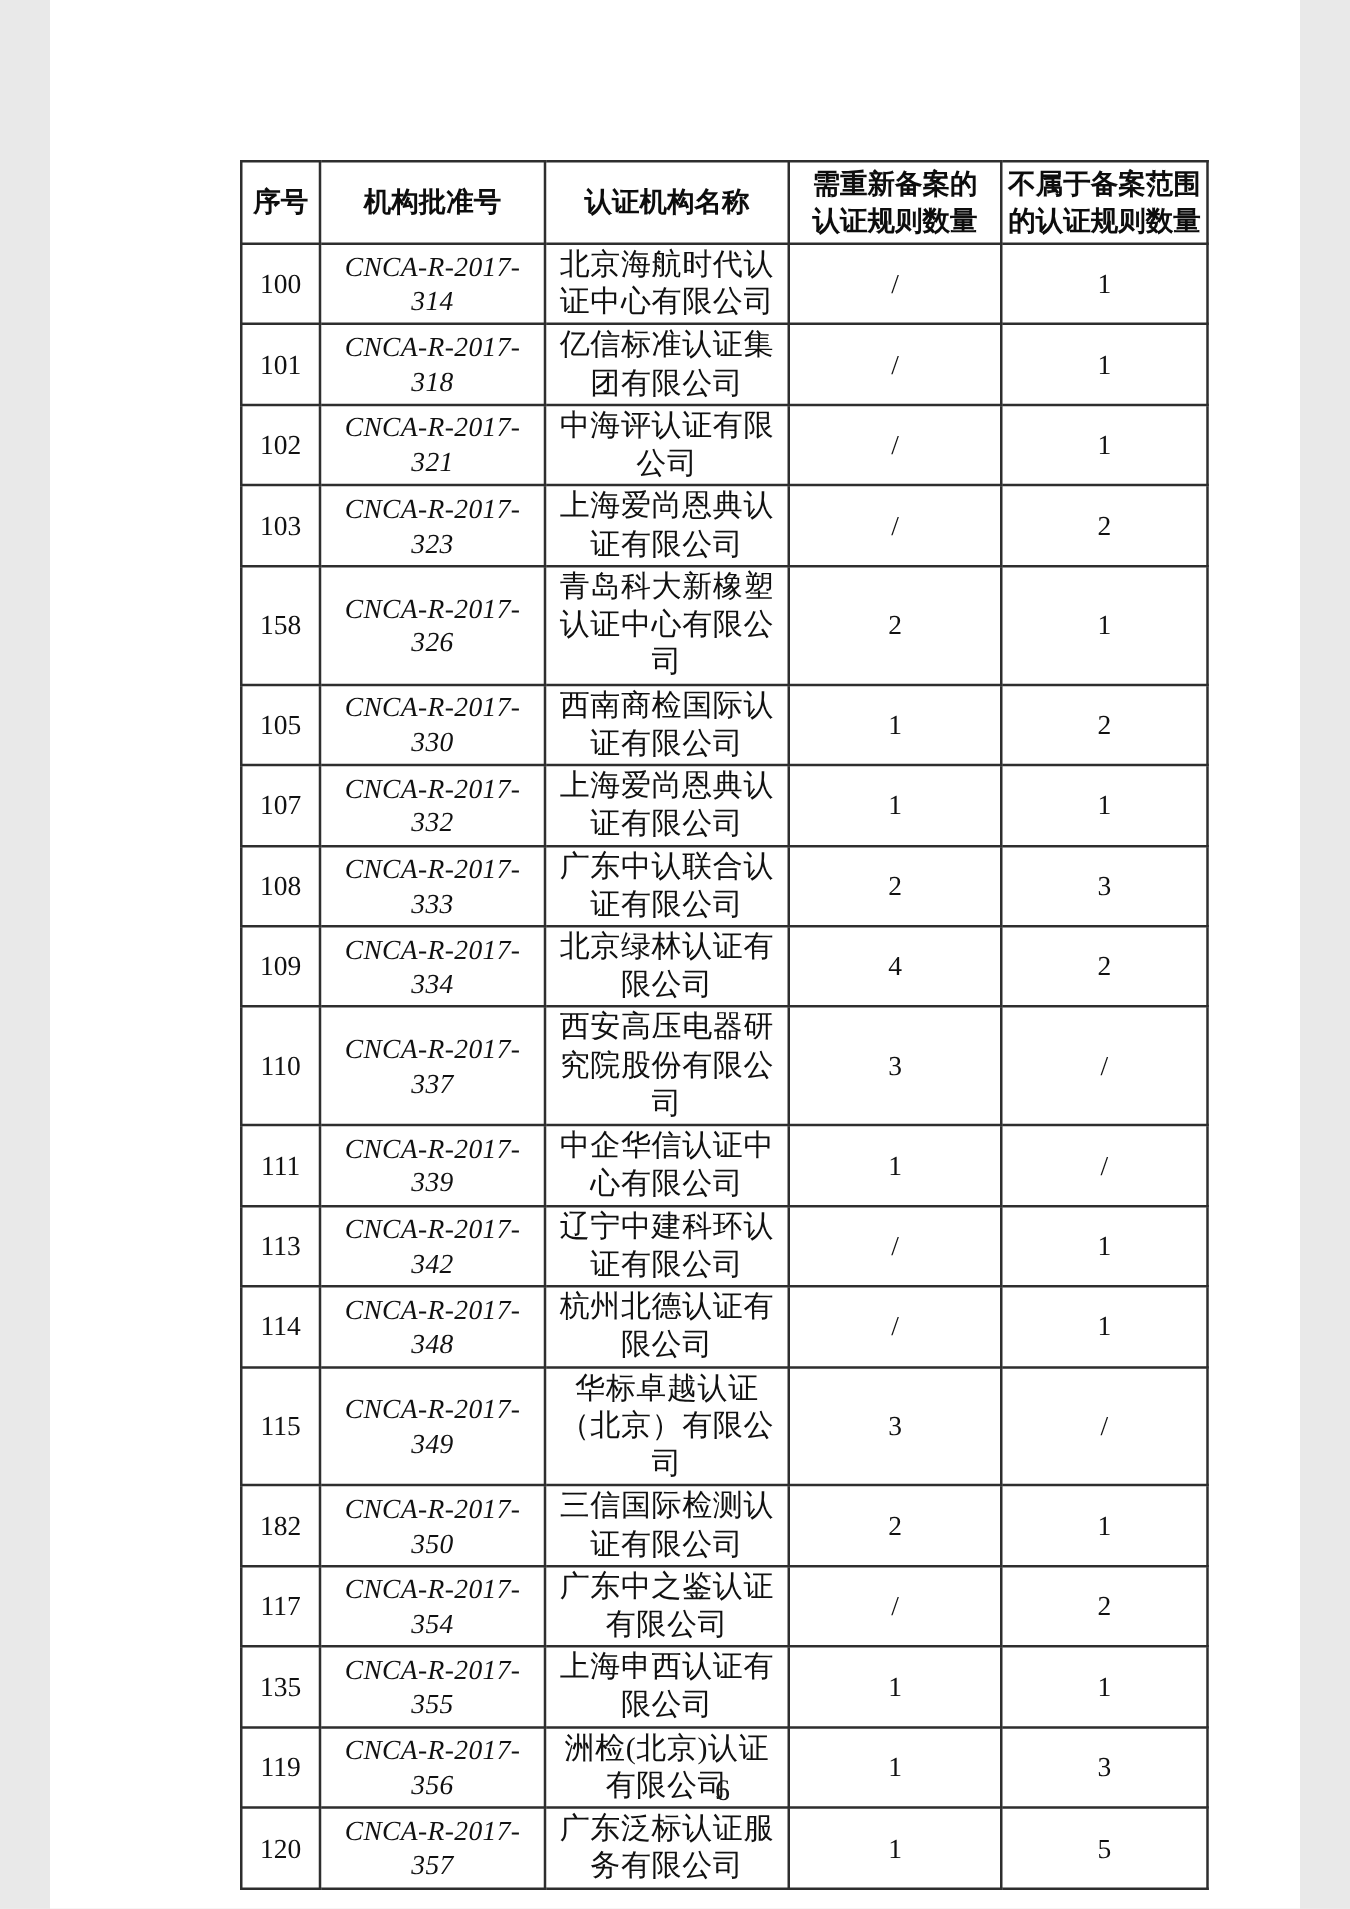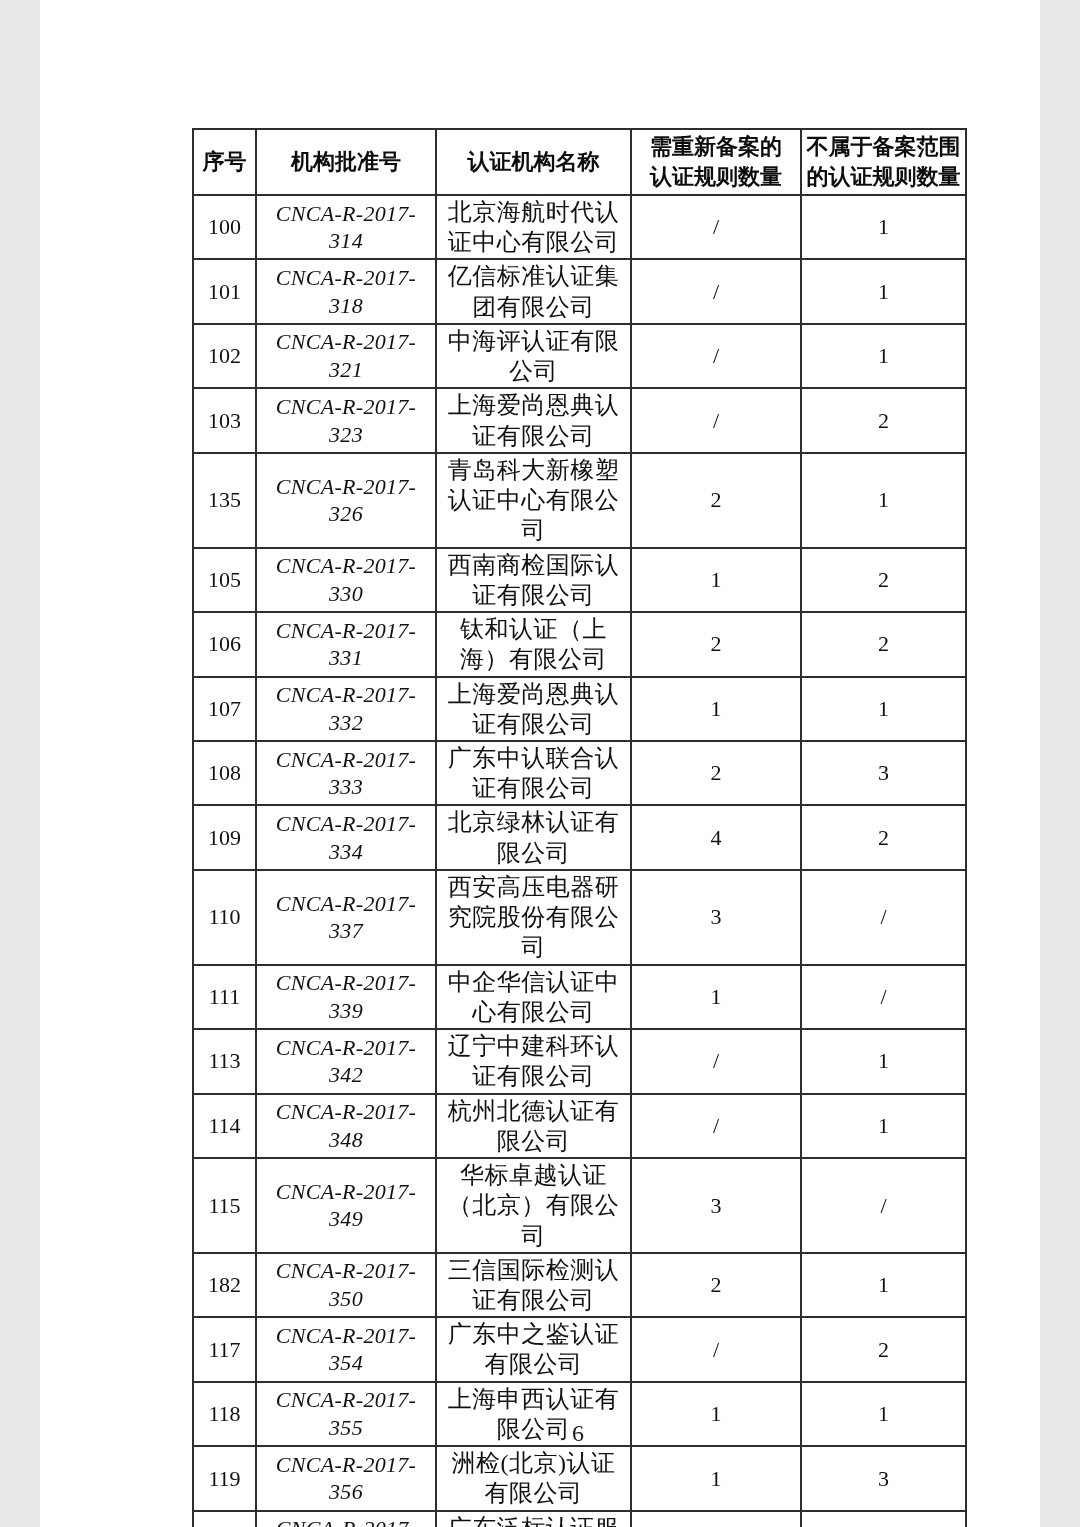--- a/index.html
+++ b/index.html
@@ -118,45 +118,37 @@
     <tr>
       <td>103</td>
       <td class="approval-cell">CNCA-R-2017-
 323</td>
       <td class="name-cell">上海爱尚恩典认证有限公司</td>
       <td>/</td>
       <td>2</td>
     </tr>
 
     <tr>
-      <td>135</td>
+      <td>158</td>
       <td class="approval-cell">CNCA-R-2017-
 326</td>
       <td class="name-cell">青岛科大新橡塑认证中心有限公司</td>
       <td>2</td>
       <td>1</td>
     </tr>
 
     <tr>
       <td>105</td>
       <td class="approval-cell">CNCA-R-2017-
 330</td>
       <td class="name-cell">西南商检国际认证有限公司</td>
       <td>1</td>
       <td>2</td>
     </tr>
 
-    <tr>
-      <td>106</td>
-      <td class="approval-cell">CNCA-R-2017-
-331</td>
-      <td class="name-cell">钛和认证（上海）有限公司</td>
-      <td>2</td>
-      <td>2</td>
-    </tr>
 
     <tr>
       <td>107</td>
       <td class="approval-cell">CNCA-R-2017-
 332</td>
       <td class="name-cell">上海爱尚恩典认证有限公司</td>
       <td>1</td>
       <td>1</td>
     </tr>
 
@@ -236,21 +228,21 @@
     <tr>
       <td>117</td>
       <td class="approval-cell">CNCA-R-2017-
 354</td>
       <td class="name-cell">广东中之鉴认证有限公司</td>
       <td>/</td>
       <td>2</td>
     </tr>
 
     <tr>
-      <td>118</td>
+      <td>135</td>
       <td class="approval-cell">CNCA-R-2017-
 355</td>
       <td class="name-cell">上海申西认证有限公司</td>
       <td>1</td>
       <td>1</td>
     </tr>
 
     <tr>
       <td>119</td>
       <td class="approval-cell">CNCA-R-2017-

